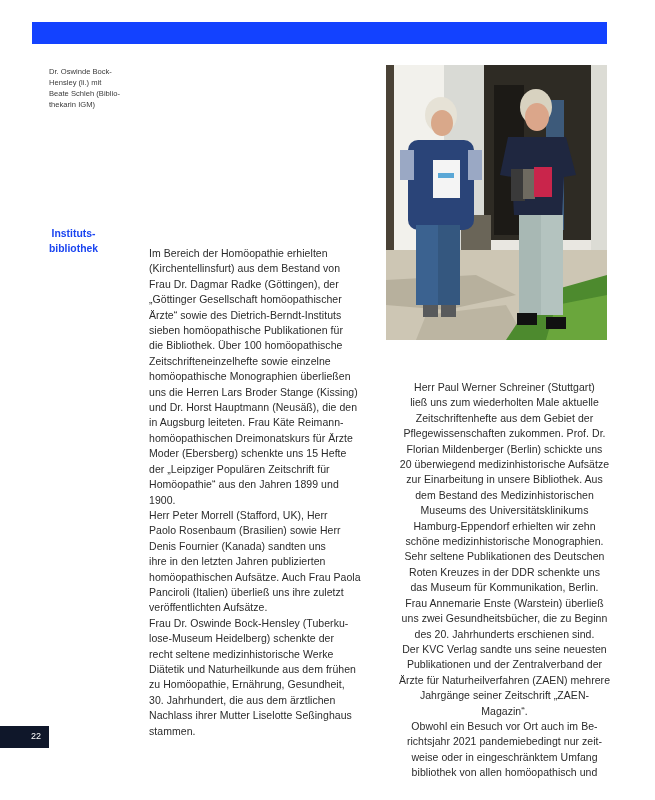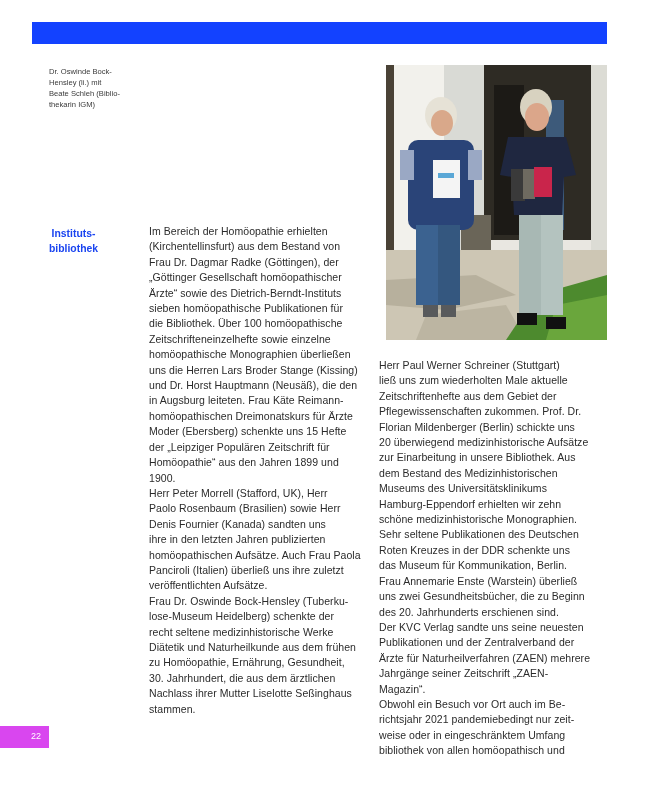--- a/index.html
+++ b/index.html
@@ -33,28 +33,29 @@
       position: absolute; left: 49px; top: 226px;
       font-size: 10.4px; line-height: 15.4px;
       font-weight: bold; color: #1a44f0;
     }
     .side-label span { display: block; text-align: center; }
     .col {
       position: absolute;
       font-size: 10.5px; line-height: 15.4px;
       color: #2b2b2b;
       letter-spacing: 0.05px;
+      margin-top: 22px;
     }
     .col span { display: block; white-space: nowrap; }
     .col-left { left: 149px; top: 224px; width: 230px; }
-    .col-right { left: 379px; top: 358px; width: 225px; }
+    .col-right { left: 392px; top: 358px; width: 225px; text-align: center; }
     .page-box {
       position: absolute; left: 0; top: 726px;
       width: 49px; height: 22px;
-      background: #d946ef;
+      background: #0f172a;
     }
     .page-num {
       position: absolute; right: 8px; top: 5px;
       font-size: 9px; color: #ffffff;
     }
   </style>
 </head>
 <body>
 
 <div class="top-bar"></div>

